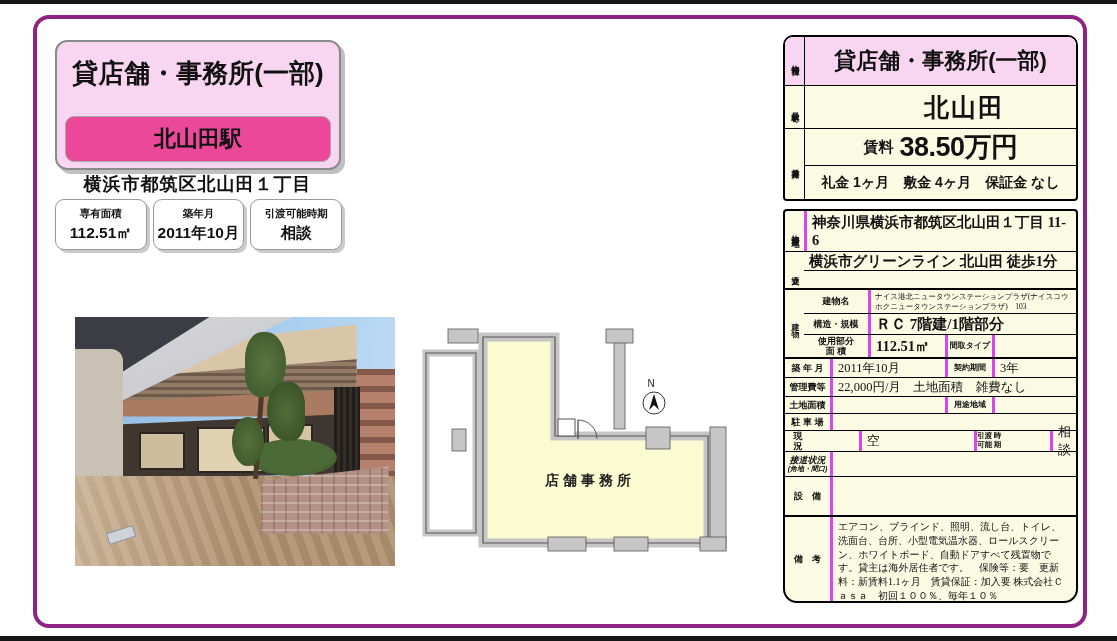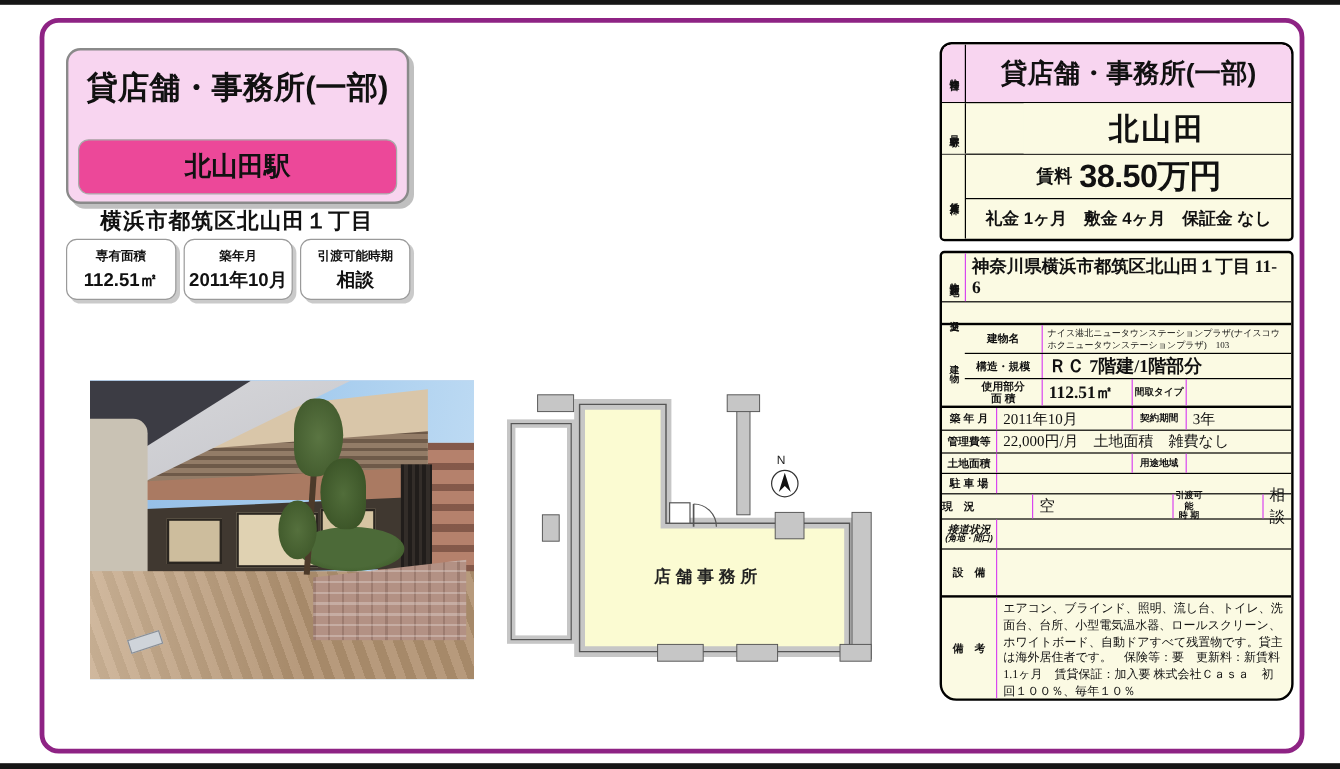--- a/index.html
+++ b/index.html
@@ -112,21 +112,21 @@
   .terms-other{flex:1;display:flex;align-items:center;justify-content:center;font-size:14px;font-weight:bold;white-space:nowrap;}
 
   .dtable{
     position:absolute;left:783px;top:209px;width:291px;
     border:2px solid #000;border-radius:4px 4px 14px 14px;overflow:hidden;background:#fbfae3;
     font-family:"Liberation Serif","DejaVu Serif",serif;
   }
   .dr{display:flex;border-top:1px solid #000;align-items:stretch;}
   .dr:first-child{border-top:none;}
   .dr.thick{border-top-width:2px;}
-  .dc{border-left:1px solid #d946ef;display:flex;align-items:center;}
+  .dc{border-left:3px solid #d946ef;display:flex;align-items:center;}
   .dc:first-child{border-left:none;}
   .dc.center{justify-content:center;}
   .lab{font-family:"Liberation Sans","DejaVu Sans",sans-serif;font-weight:bold;font-size:9px;text-align:center;line-height:1.15;}
   .w-v{width:19px;}
   .w-sub{width:64px;}
   .w-lab{width:45px;}
   .w-c4{width:44px;}
   .grp{flex:1;display:flex;flex-direction:column;}
   .gr{display:flex;border-top:1px solid #000;align-items:stretch;}
   .gr:first-child{border-top:none;}
@@ -271,20 +271,25 @@
     <div class="dc fill">
       <span class="val">神奈川県横浜市都筑区北山田１丁目 11-6</span>
     </div>
   </div>
 
   <div class="dr">
     <div class="dc w-v center">
       <span class="vtext">交通</span>
     </div>
     <div class="grp">
+      <div class="gr g-acc1">
+        <div class="dc fill" style="border-left:none;">
+          <span class="val">横浜市グリーンライン 北山田 徒歩1分</span>
+        </div>
+      </div>
       <div class="gr g-acc2">
         <div class="dc fill" style="border-left:none;">
           <span class="val"></span>
         </div>
       </div>
     </div>
   </div>
 
   <div class="dr thick">
     <div class="dc w-v center">
@@ -373,21 +378,21 @@
     </div>
   </div>
 
   <div class="dr r-stat">
     <div class="dc w-lab center">
       <span class="lab">現　況</span>
     </div>
     <div class="dc" style="width:112px;">
       <span class="val">空</span>
     </div>
-    <div class="dc w-c4 center" style="flex-direction:column;justify-content:center;">
+    <div class="dc w-c4 center" style="flex-direction:row;justify-content:center;">
       <span class="lab" style="font-size:7.5px;">引渡可能</span>
       <span class="lab" style="font-size:7.5px;">時 期</span>
     </div>
     <div class="dc fill">
       <span class="val">相談</span>
     </div>
   </div>
 
   <div class="dr r-road">
     <div class="dc w-lab center" style="flex-direction:column;justify-content:center;">

